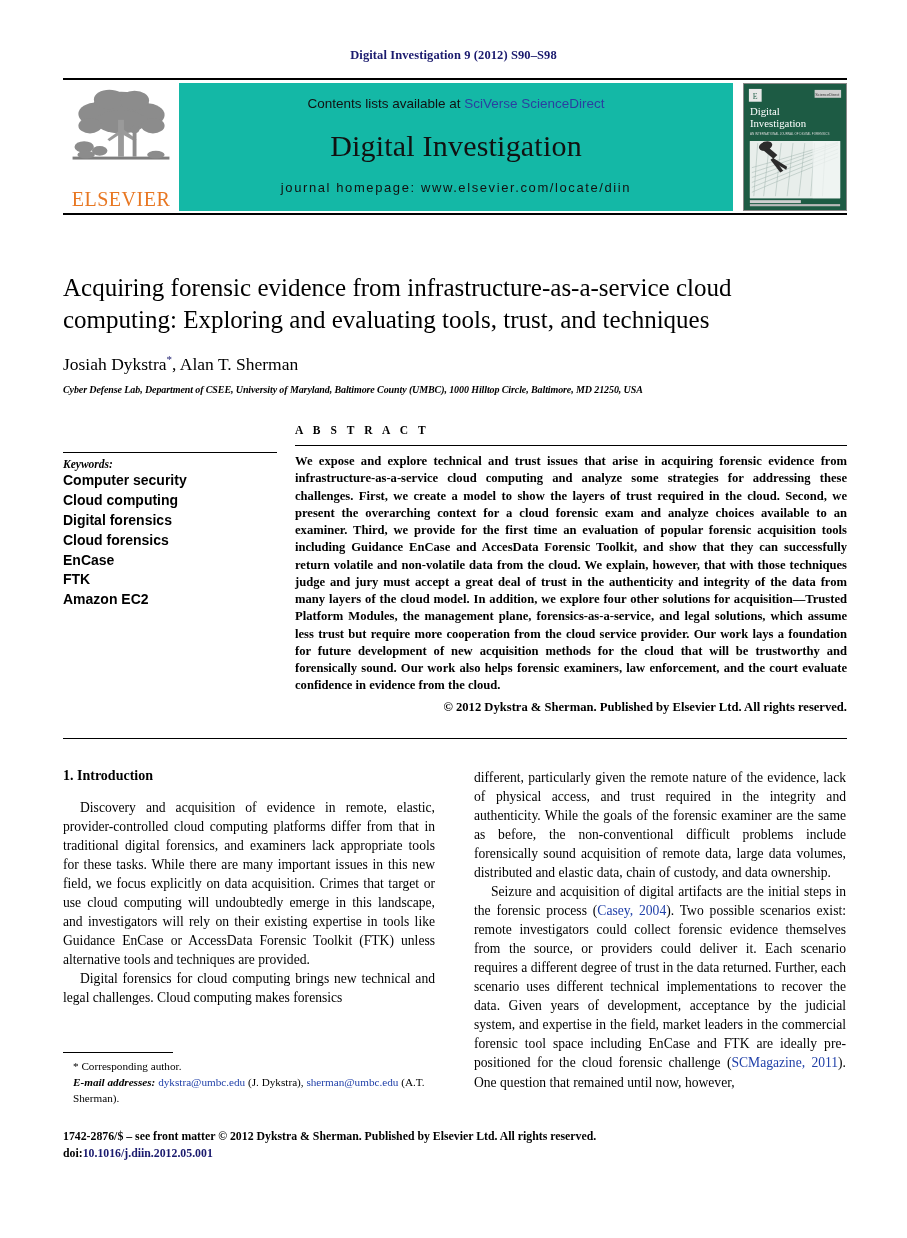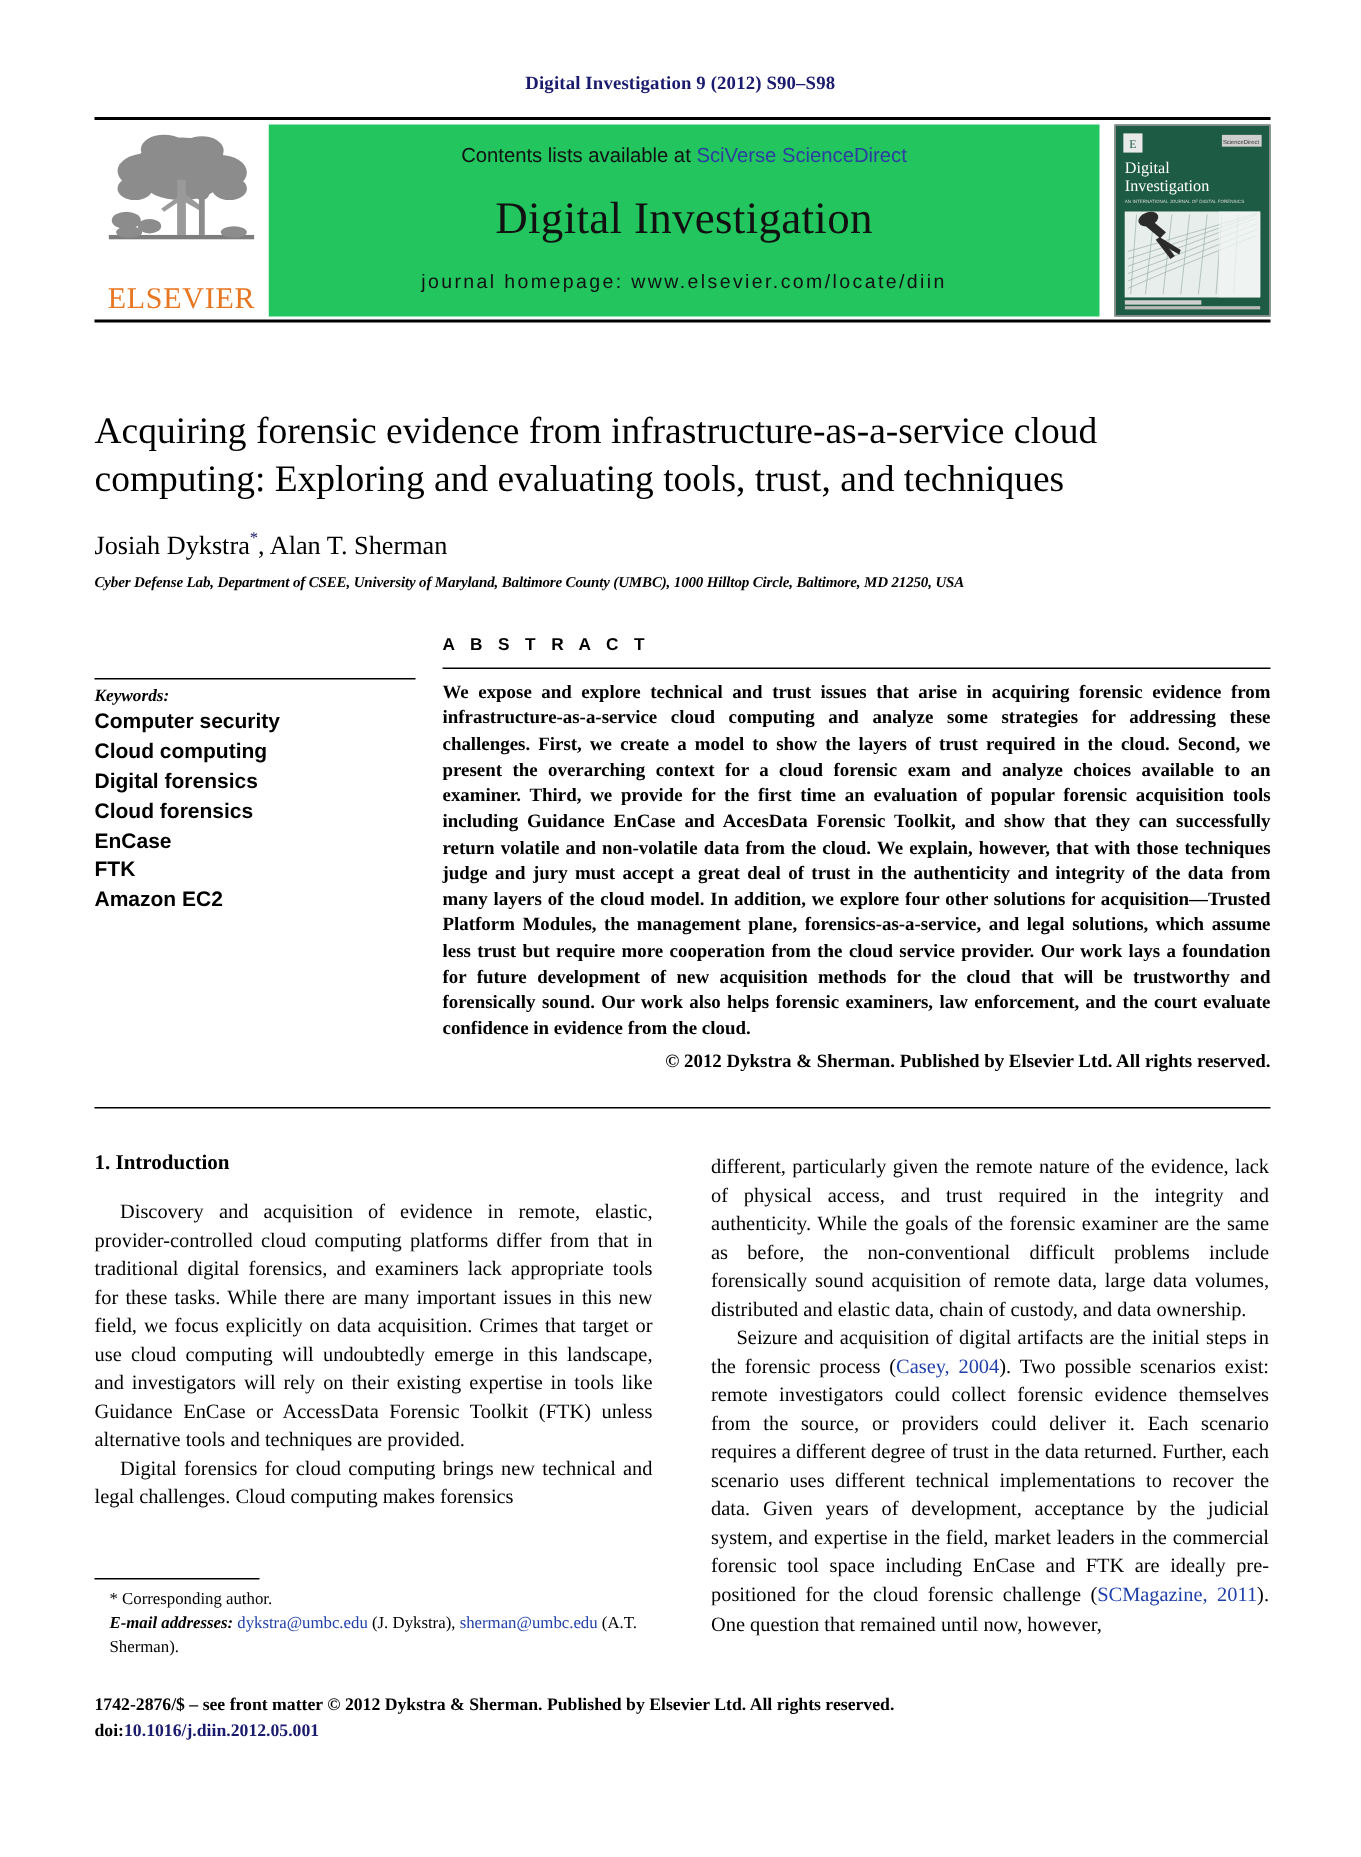--- a/index.html
+++ b/index.html
@@ -80,21 +80,21 @@
     font-family: "Liberation Serif", serif;
     font-size: 20px;
     letter-spacing: 0.5px;
     color: #E87722;
     line-height: 1;
     margin-top: 1px;
     font-weight: normal;
   }
   .banner-center {
     flex: 1 1 auto;
-    background: #22c55e;
+    background: #14b8a6;
     display: flex;
     flex-direction: column;
     align-items: center;
     justify-content: space-between;
     padding: 13px 0 16px 0;
     box-sizing: border-box;
   }
   .contents-line {
     font-family: "Liberation Sans", sans-serif;
     font-size: 13.5px;
@@ -191,21 +191,21 @@
   .kw-item {
     font-family: Liberation Sans, sans-serif;
     font-weight: bold;
     font-size: 14px;
     line-height: 1.42;
   }
   .abs-col {
     flex: 1 1 auto;
   }
   .abs-head {
-    font-family: Liberation Sans, sans-serif;
+    font-family: Liberation Serif, serif;
     font-weight: bold;
     font-size: 11.5px;
     letter-spacing: 3.6px;
     margin-bottom: 9px;
   }
   .abs-rule {
     border-top: 1.8px solid #000;
     margin-bottom: 7px;
   }
   .abs-text {

